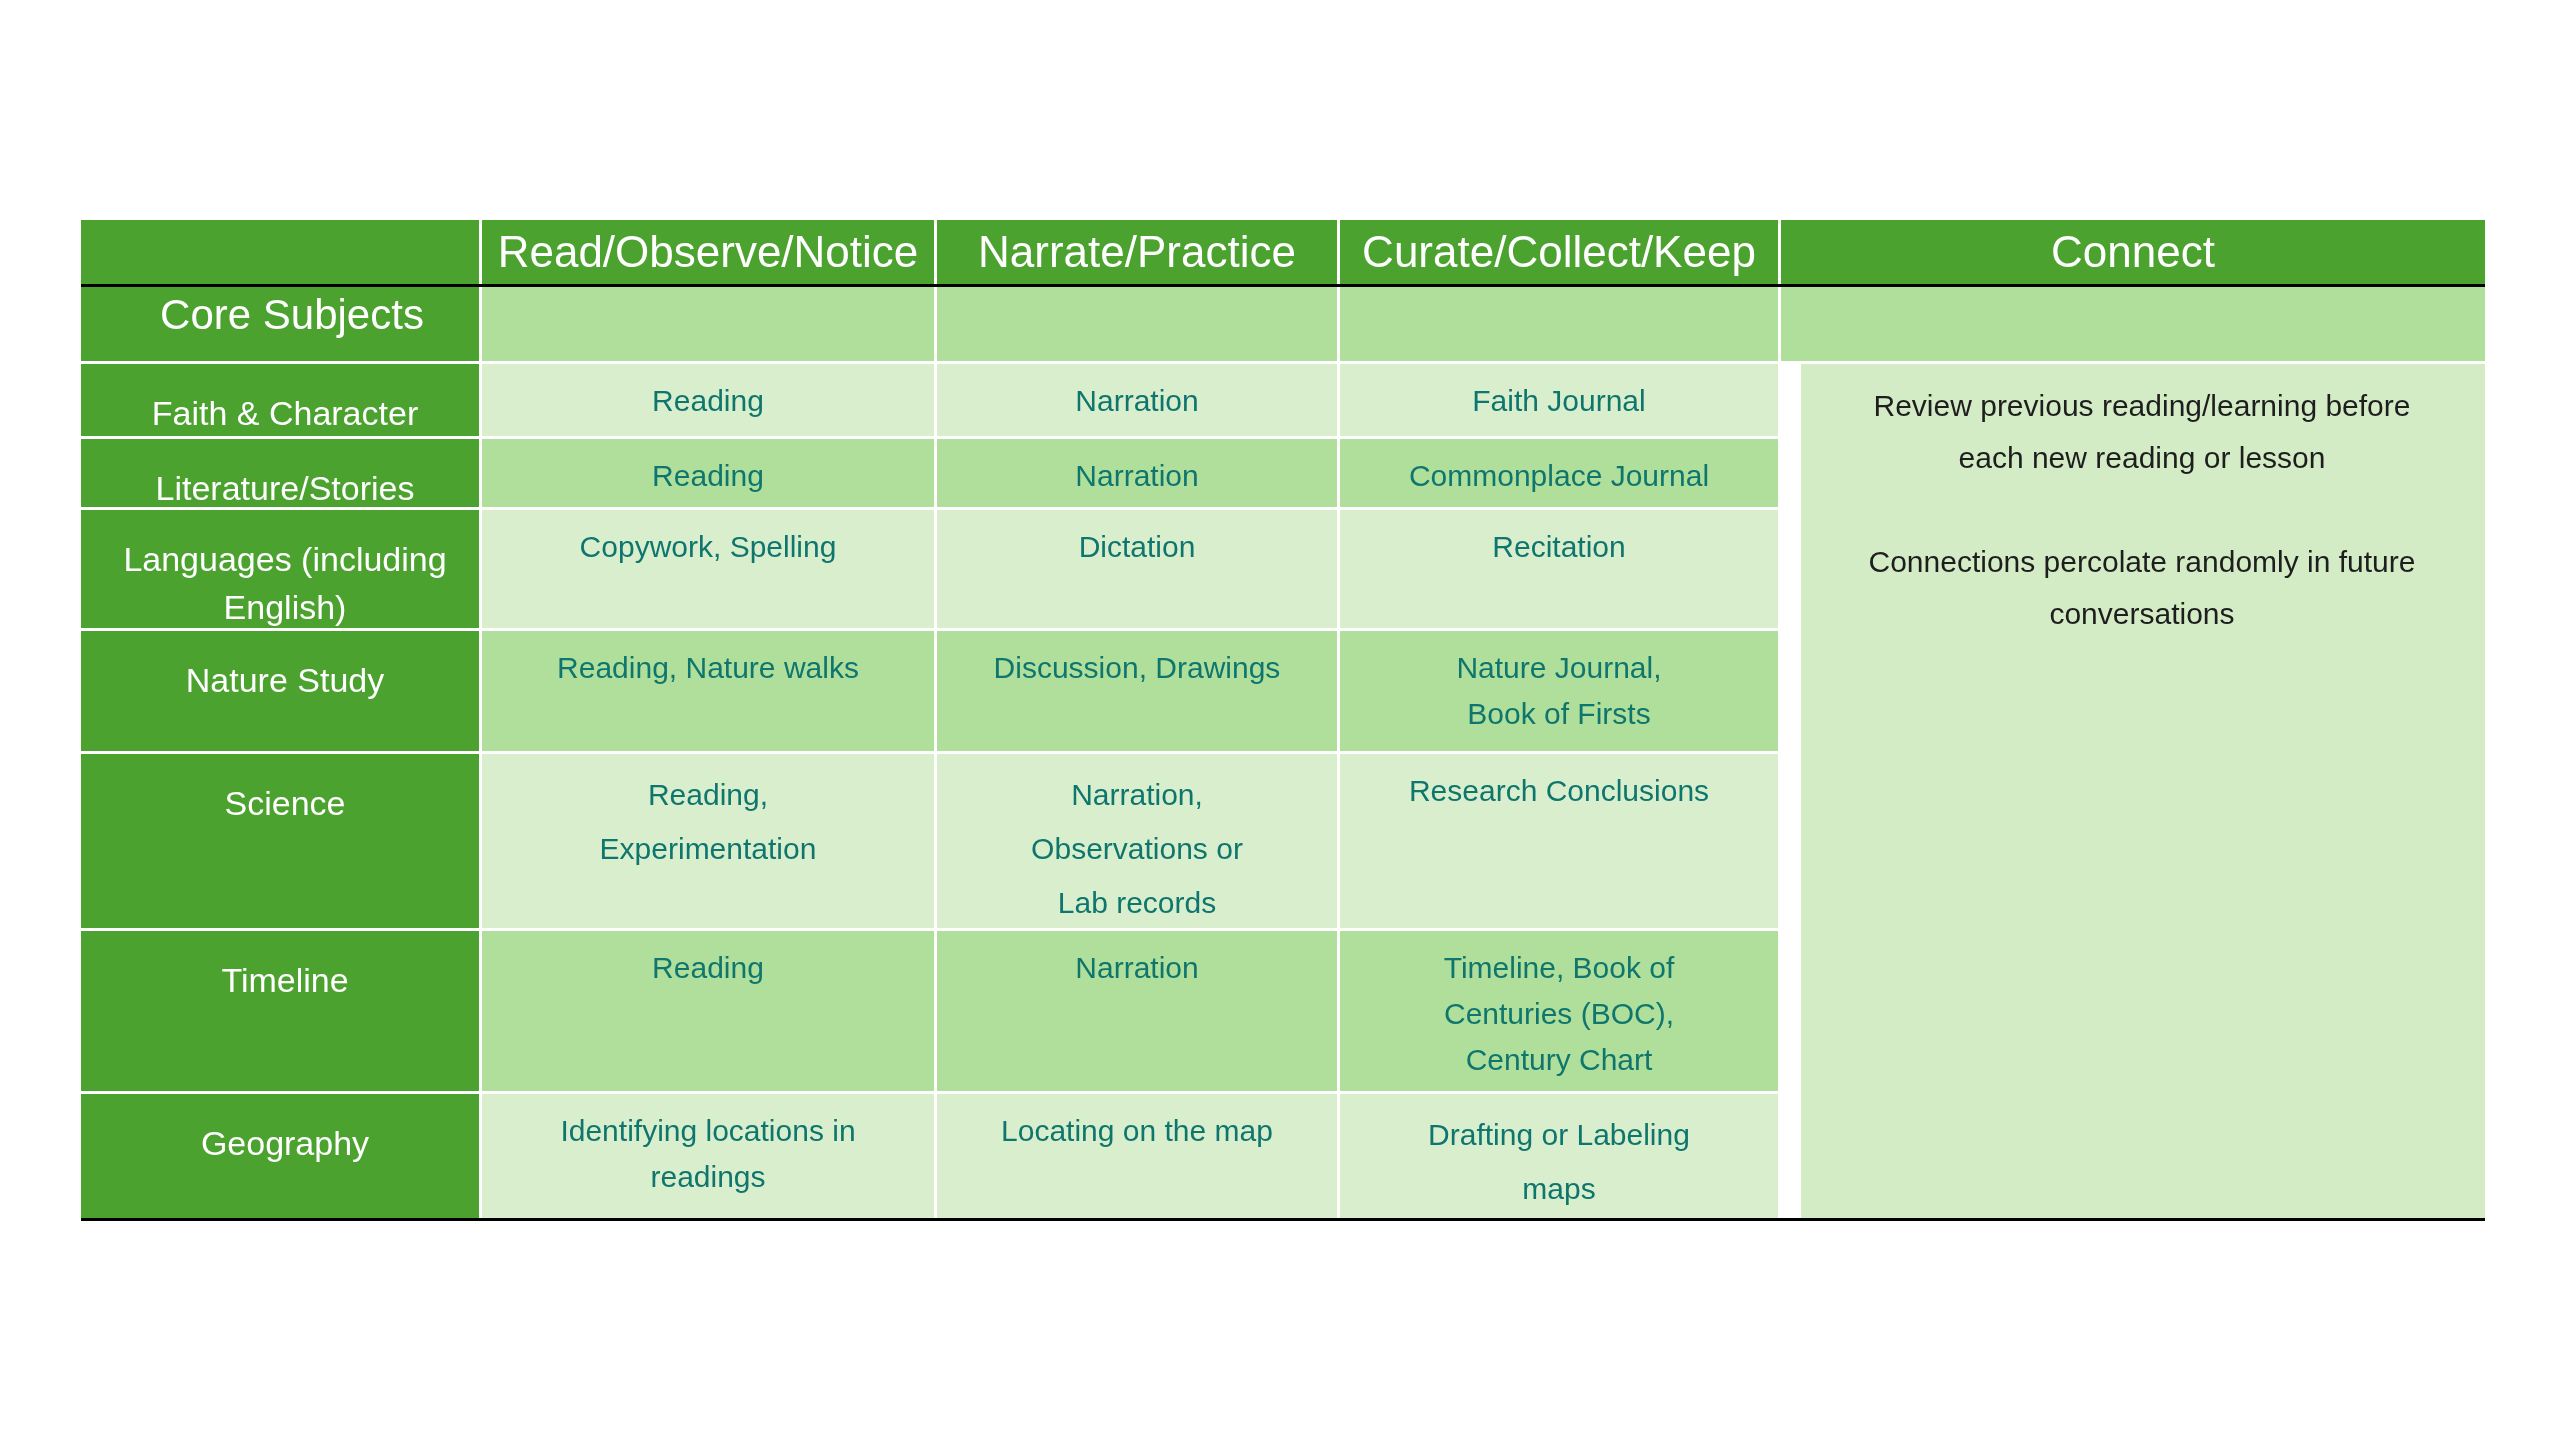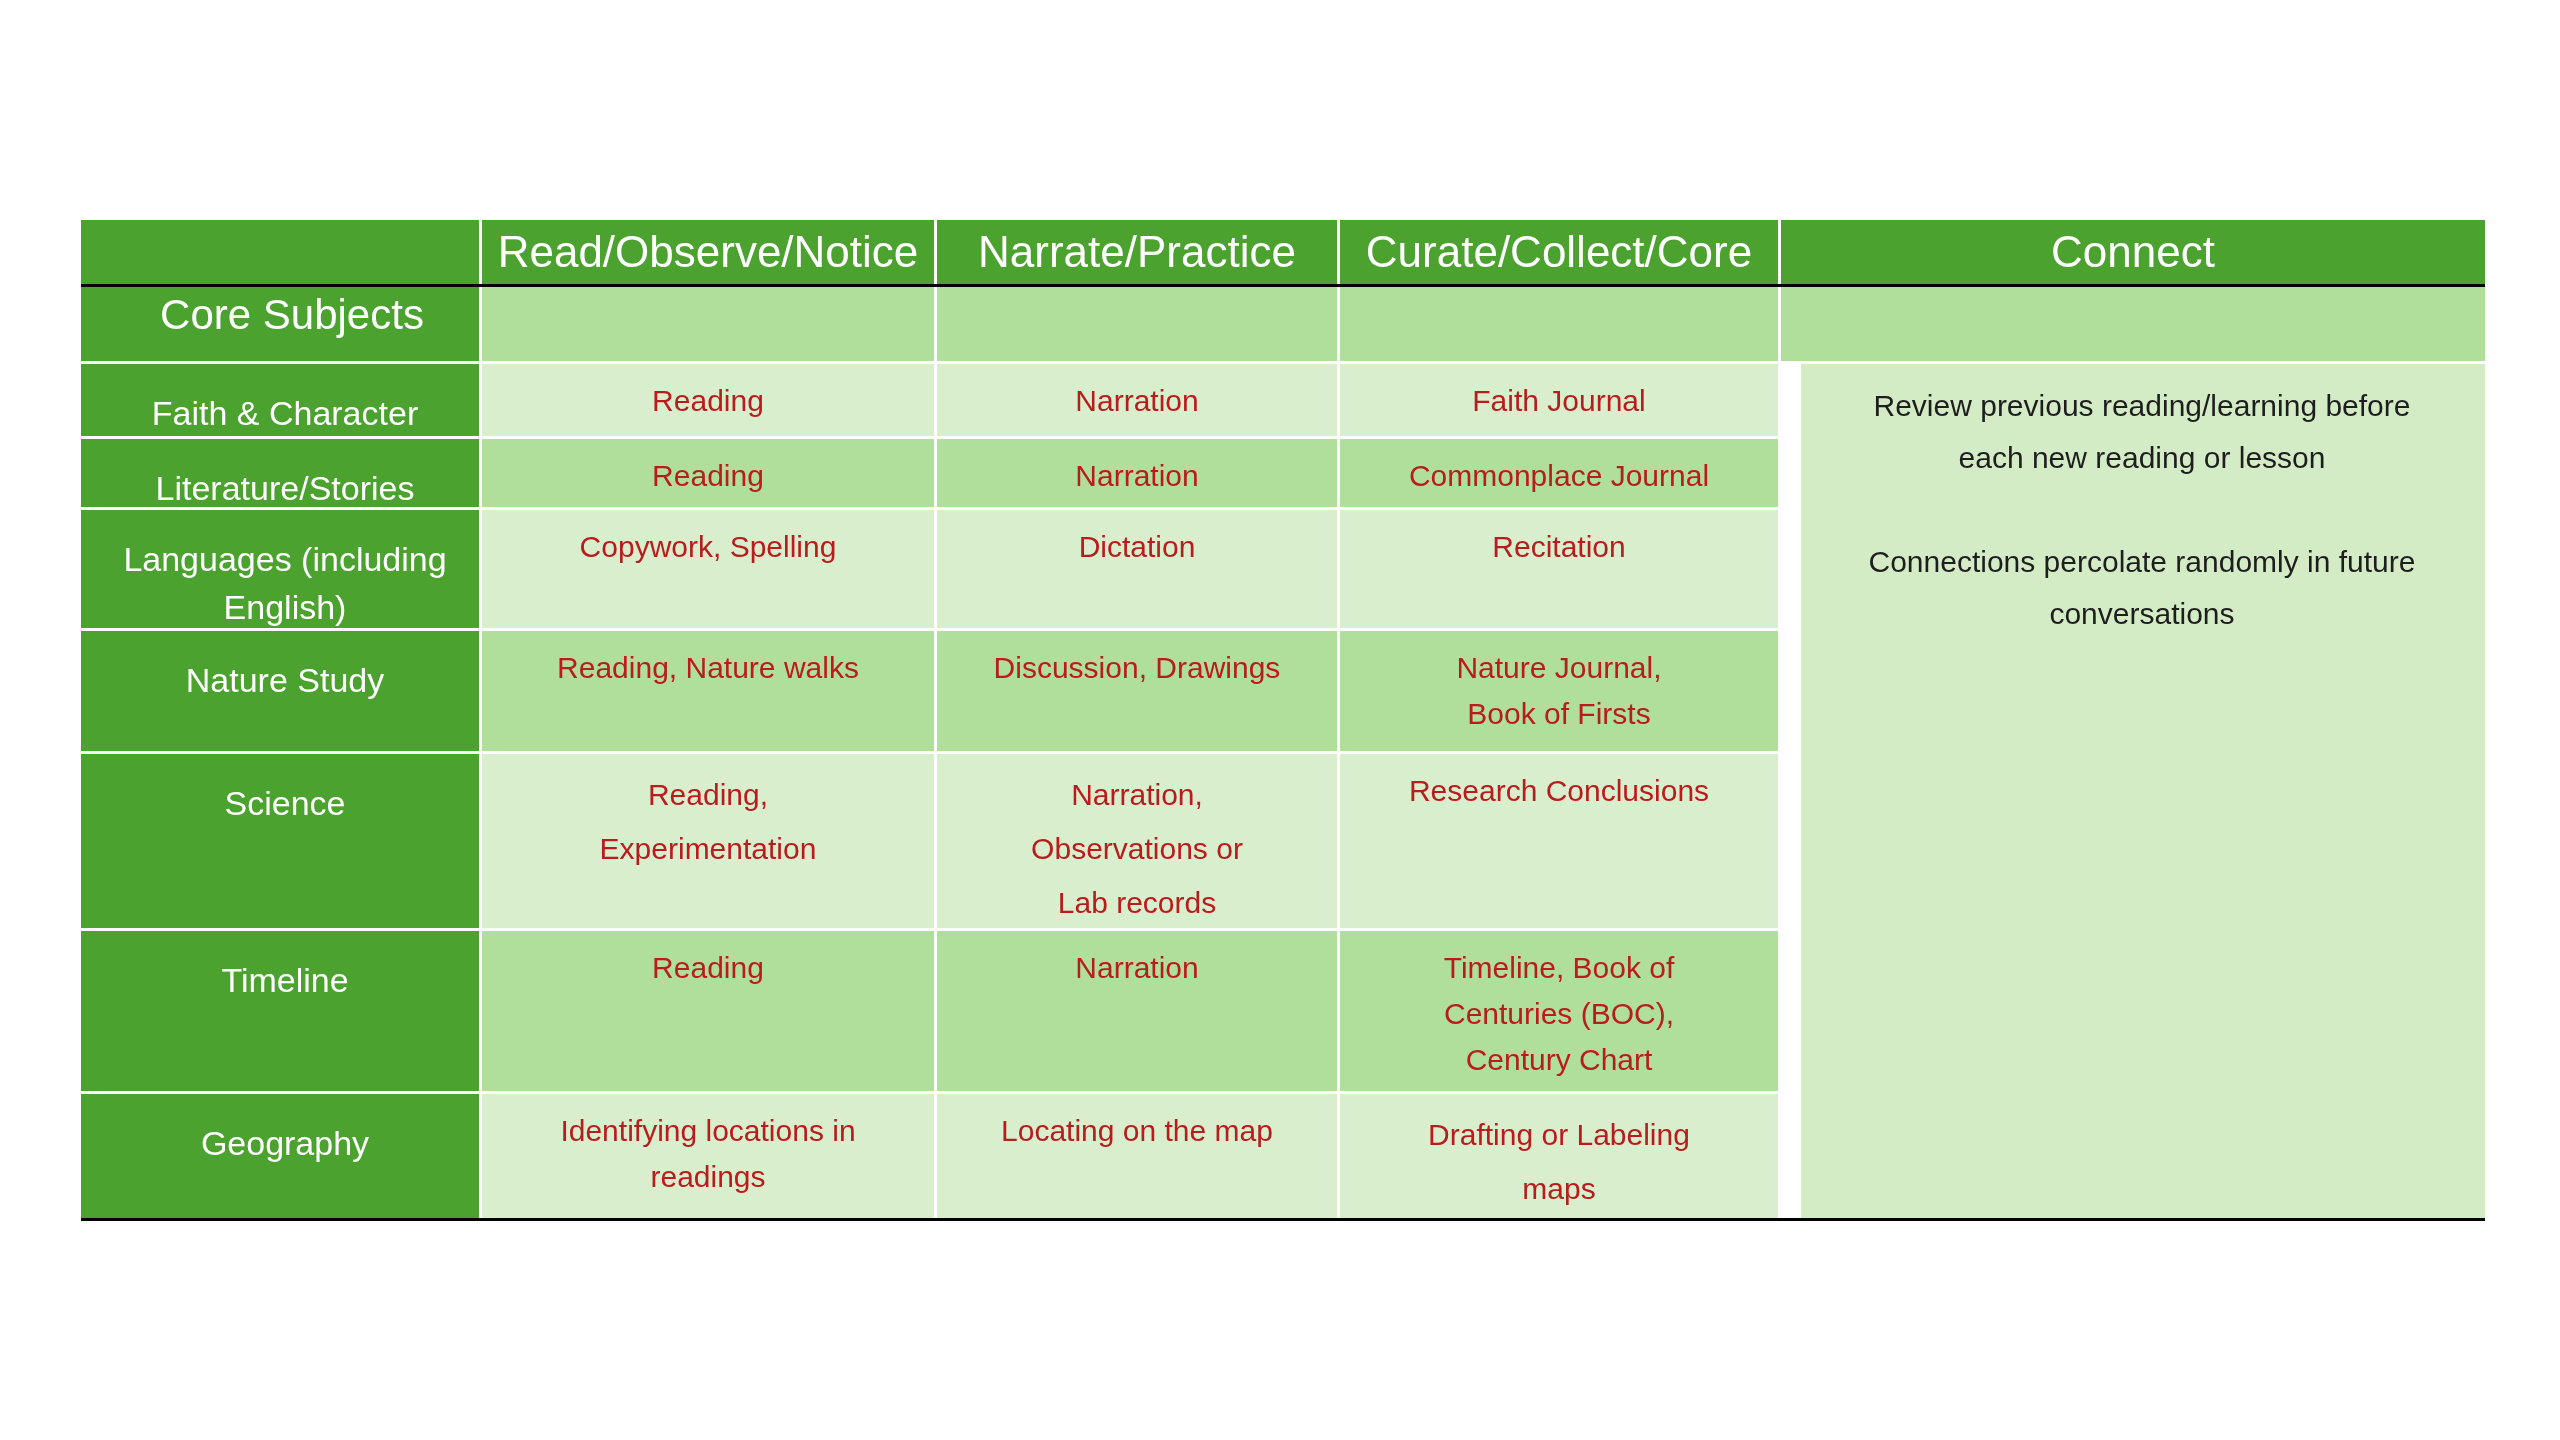--- a/index.html
+++ b/index.html
@@ -52,21 +52,21 @@
     font-size: 34px;
     line-height: 48px;
     padding: 25px 14px 0 24px;
     white-space: pre-line;
   }
   .data-cell {
     font-size: 30px;
     line-height: 46px;
     padding: 14px 16px 0 16px;
     white-space: pre-line;
-    color: #b91c1c;
+    color: #0f766e;
   }
   .lh-lg { line-height: 54px; }
   .connect-cell {
     font-size: 30px;
     line-height: 52px;
     padding: 16px 20px 0 18px;
     white-space: pre-line;
     color: #1e1e1e;
     margin-left: 20px;
   }
@@ -79,21 +79,21 @@
 </style>
 </head>
 <body>
 
 <div class="table-wrap">
   <div class="grid">
 
     <div class="cell dark th c1 r1"></div>
     <div class="cell dark th c2 r1">Read/Observe/Notice</div>
     <div class="cell dark th c3 r1">Narrate/Practice</div>
-    <div class="cell dark th c4 r1">Curate/Collect/Core</div>
+    <div class="cell dark th c4 r1">Curate/Collect/Keep</div>
     <div class="cell dark th c5 r1">Connect</div>
 
     <div class="cell dark section-label c1 r2">Core Subjects</div>
     <div class="cell medium c2 r2"></div>
     <div class="cell medium c3 r2"></div>
     <div class="cell medium c4 r2"></div>
     <div class="cell medium c5 r2"></div>
 
     <div class="cell connect-bg connect-cell connect-span">Review previous reading/learning before
 each new reading or lesson

